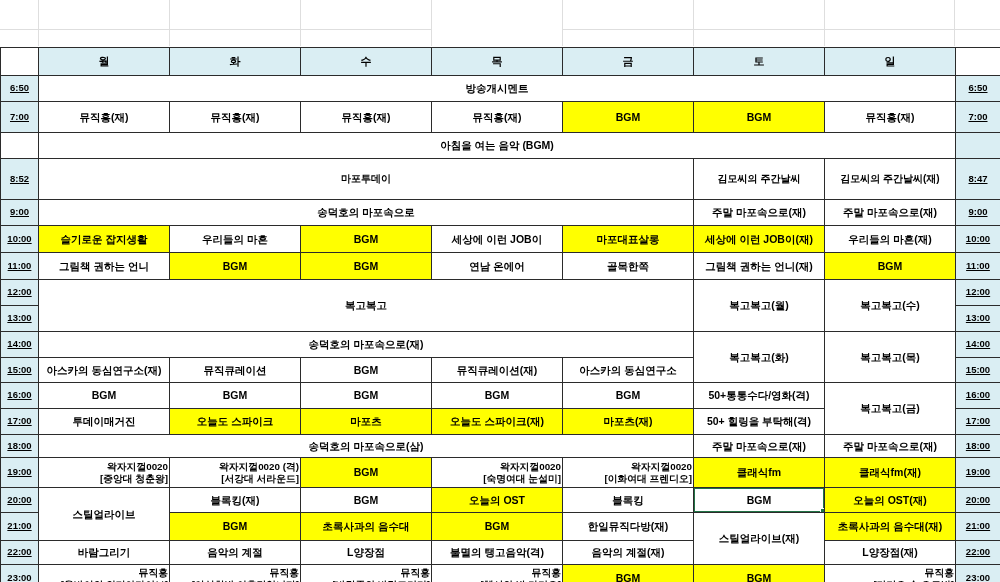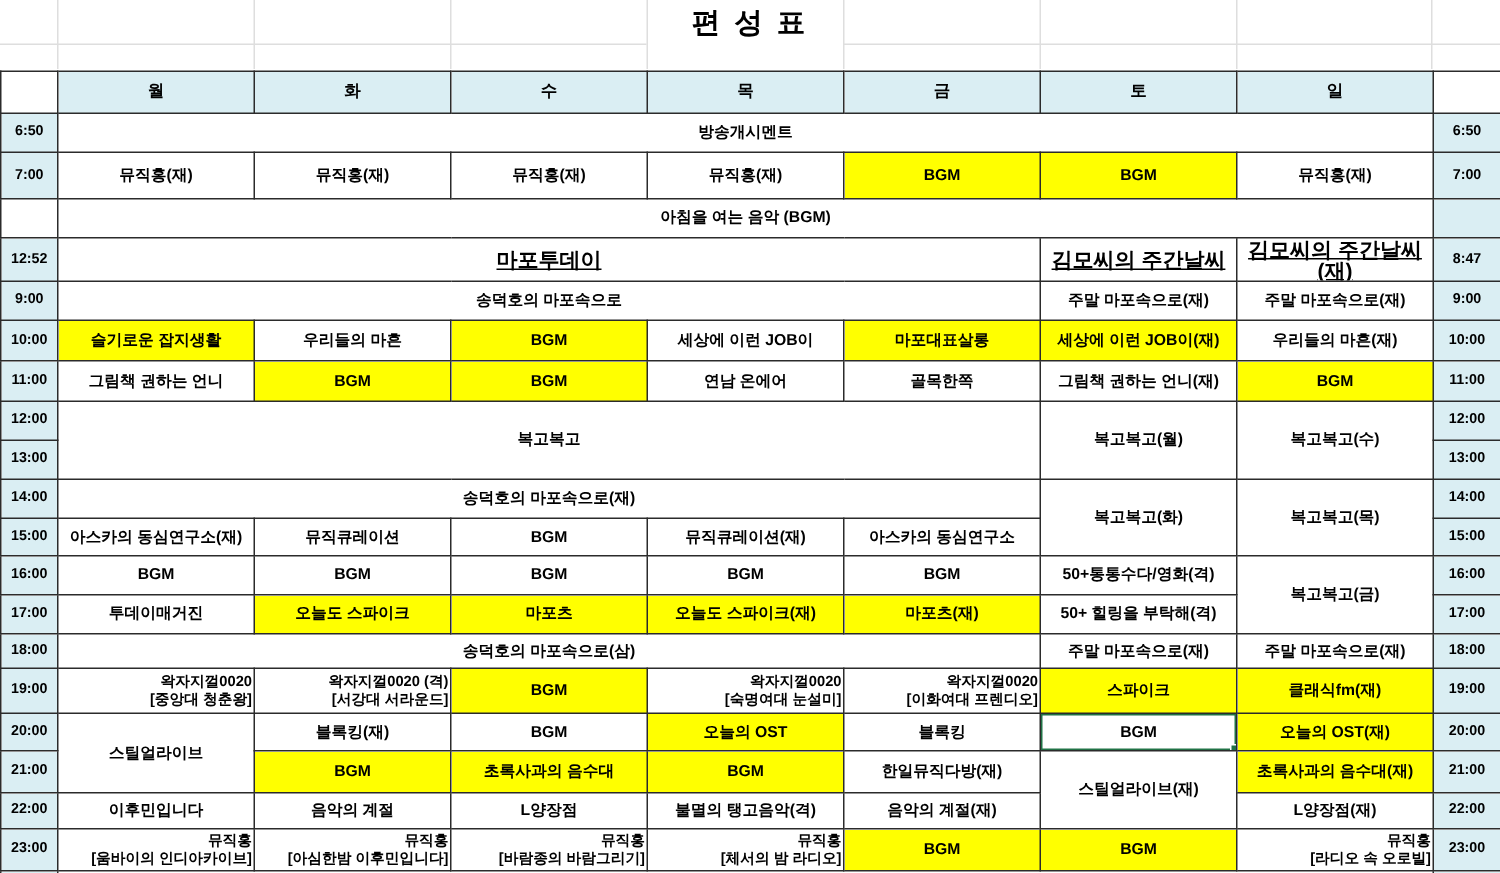--- a/index.html
+++ b/index.html
@@ -14,43 +14,42 @@
     font-weight:bold;font-size:19px;letter-spacing:2px;color:#000;line-height:26px;
   }
 
   table.sched{border-collapse:collapse;table-layout:fixed;position:absolute;top:47px;left:0;width:1000px;}
   td{
     border:1px solid #2b2b2b;text-align:center;vertical-align:middle;
     font-weight:bold;font-size:10.5px;color:#000;padding:0 1px;
     overflow:hidden;white-space:pre-line;line-height:1.15;
     background:#fff;
   }
-  td.time{background:#daeef3;font-size:9.5px;}
+  td.time{background:#daeef3;font-size:9.5px;text-decoration:underline;}
   td.day{background:#daeef3;font-size:11px;}
   td.corner{background:#fff;}
   td.wtime{background:#fff;}
   td.y{background:#ffff00;}
-  td.small{font-size:14px;line-height:1;padding:0;text-decoration:underline;}
+  td.small{font-size:10px;line-height:1;padding:15px;}
   td.multi{font-size:9.8px;line-height:1.18;text-align:right;}
   td.sel{position:relative;}
   td.sel::before{
     content:"";position:absolute;left:-1px;top:-1px;right:-1px;bottom:-1px;
     border:2px solid #217346;pointer-events:none;
   }
   td.sel::after{
     content:"";position:absolute;right:-4px;bottom:-4px;width:6px;height:6px;
     background:#217346;border:1px solid #fff;pointer-events:none;
   }
 </style>
 </head>
 <body>
 
 <div class="sheet">
   <div class="titlebar">
-    <div class="sheet-title">편 성 표</div>
   <div class="gl" style="left: 38px; top: 0px; width: 1px; height: 46px;"></div>
       <div class="gl" style="left: 169px; top: 0px; width: 1px; height: 46px;"></div>
       <div class="gl" style="left: 300px; top: 0px; width: 1px; height: 46px;"></div>
       <div class="gl" style="left: 431px; top: 0px; width: 1px; height: 46px;"></div>
       <div class="gl" style="left: 562px; top: 0px; width: 1px; height: 46px;"></div>
       <div class="gl" style="left: 693px; top: 0px; width: 1px; height: 46px;"></div>
       <div class="gl" style="left: 824px; top: 0px; width: 1px; height: 46px;"></div>
       <div class="gl" style="left: 954px; top: 0px; width: 1px; height: 46px;"></div>
       <div class="gl" style="left: 0px; top: 29px; width: 431px; height: 1px;"></div>
       <div class="gl" style="left: 562px; top: 29px; width: 438px; height: 1px;"></div>
@@ -94,21 +93,21 @@
           <td class="y">BGM</td>
           <td class="">뮤직홍(재)</td>
           <td class="time">7:00</td>
         </tr>
         <tr style="height: 26px;">
           <td class="time wtime"></td>
           <td colspan="7" class="">아침을 여는 음악 (BGM)</td>
           <td class="time"></td>
         </tr>
         <tr style="height: 14px;">
-          <td class="time">12:52</td>
+          <td class="time">8:52</td>
           <td colspan="5" class="small">마포투데이</td>
           <td class="small">김모씨의 주간날씨</td>
           <td class="small">김모씨의 주간날씨(재)</td>
           <td class="time">8:47</td>
         </tr>
         <tr style="height: 26px; margin-top: 20px;">
           <td class="time">9:00</td>
           <td colspan="5" class="">송덕호의 마포속으로</td>
           <td class="">주말 마포속으로(재)</td>
           <td class="">주말 마포속으로(재)</td>
@@ -195,21 +194,21 @@
           <td class="time">19:00</td>
           <td class="multi">왁자지껄0020
 [중앙대 청춘왕]</td>
           <td class="multi">왁자지껄0020 (격)
 [서강대 서라운드]</td>
           <td class="y">BGM</td>
           <td class="multi">왁자지껄0020
 [숙명여대 눈설미]</td>
           <td class="multi">왁자지껄0020
 [이화여대 프렌디오]</td>
-          <td class="y">스파이크</td>
+          <td class="y">클래식fm</td>
           <td class="y">클래식fm(재)</td>
           <td class="time">19:00</td>
         </tr>
         <tr style="height: 25px;">
           <td class="time">20:00</td>
           <td rowspan="2" class="">스틸얼라이브</td>
           <td class="">블록킹(재)</td>
           <td class="">BGM</td>
           <td class="y">오늘의 OST</td>
           <td class="">블록킹</td>
@@ -222,21 +221,21 @@
           <td class="y">BGM</td>
           <td class="y">초록사과의 음수대</td>
           <td class="y">BGM</td>
           <td class="">한일뮤직다방(재)</td>
           <td rowspan="2" class="">스틸얼라이브(재)</td>
           <td class="y">초록사과의 음수대(재)</td>
           <td class="time">21:00</td>
         </tr>
         <tr style="height: 24px;">
           <td class="time">22:00</td>
-          <td class="">이후민입니다</td>
+          <td class="">바람그리기</td>
           <td class="">음악의 계절</td>
           <td class="">L양장점</td>
           <td class="">불멸의 탱고음악(격)</td>
           <td class="">음악의 계절(재)</td>
           <td class="">L양장점(재)</td>
           <td class="time">22:00</td>
         </tr>
         <tr style="height: 28px;">
           <td class="time">23:00</td>
           <td class="multi">뮤직홍

